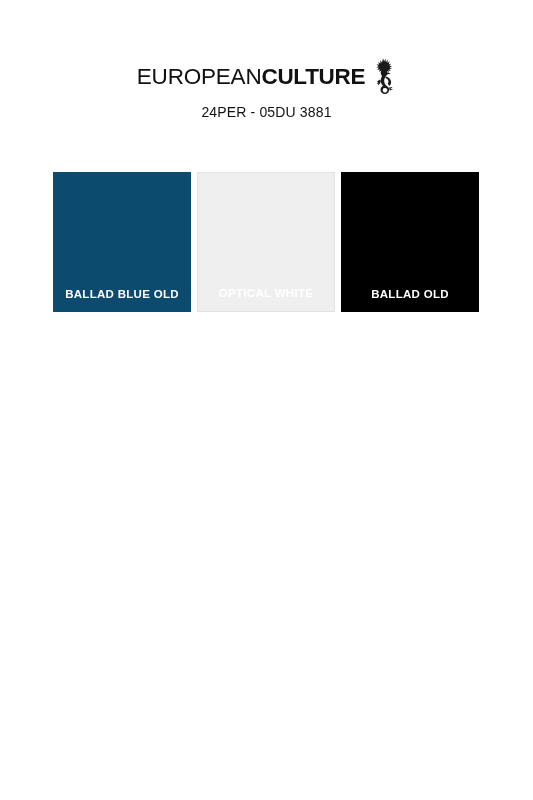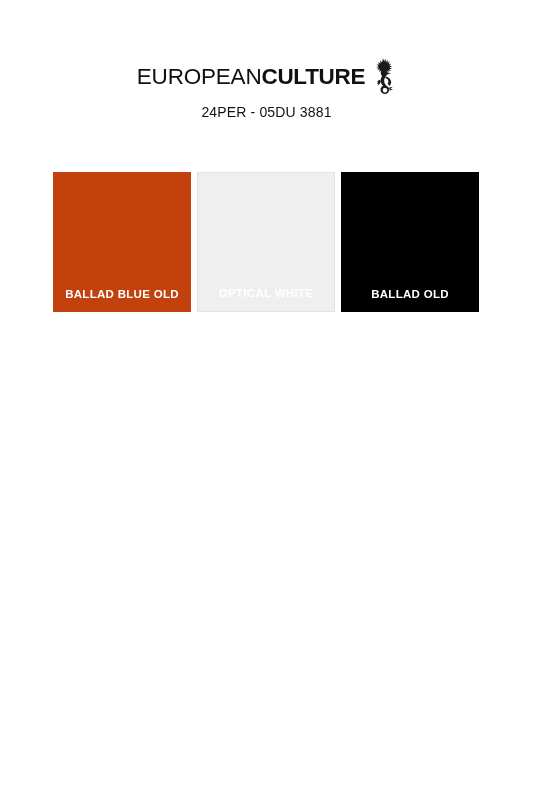--- a/index.html
+++ b/index.html
@@ -139,21 +139,21 @@
           </g>
         </svg>
       </span>
     </div>
   </div>
 
   <div class="brand-reference" style="color: rgb(17, 17, 17);">24PER - 05DU 3881</div>
 
   <div class="swatch-grid">
 
-    <div class="swatch" id="swatch-0" style="background: #c2410c;">
+    <div class="swatch" id="swatch-0" style="background: #0c4a6e;">
       <span class="swatch-label" style="color: rgb(255, 255, 255);">BALLAD BLUE OLD</span>
     </div>
 
     <div class="swatch" id="swatch-1" style="background: rgb(239, 239, 239); border: 1px solid rgb(226, 226, 226);">
       <span class="swatch-label" style="color: rgb(255, 255, 255);">OPTICAL WHITE</span>
     </div>
 
     <div class="swatch" id="swatch-2" style="background: rgb(0, 0, 0);">
       <span class="swatch-label" style="color: rgb(255, 255, 255);">BALLAD OLD</span>
     </div>

